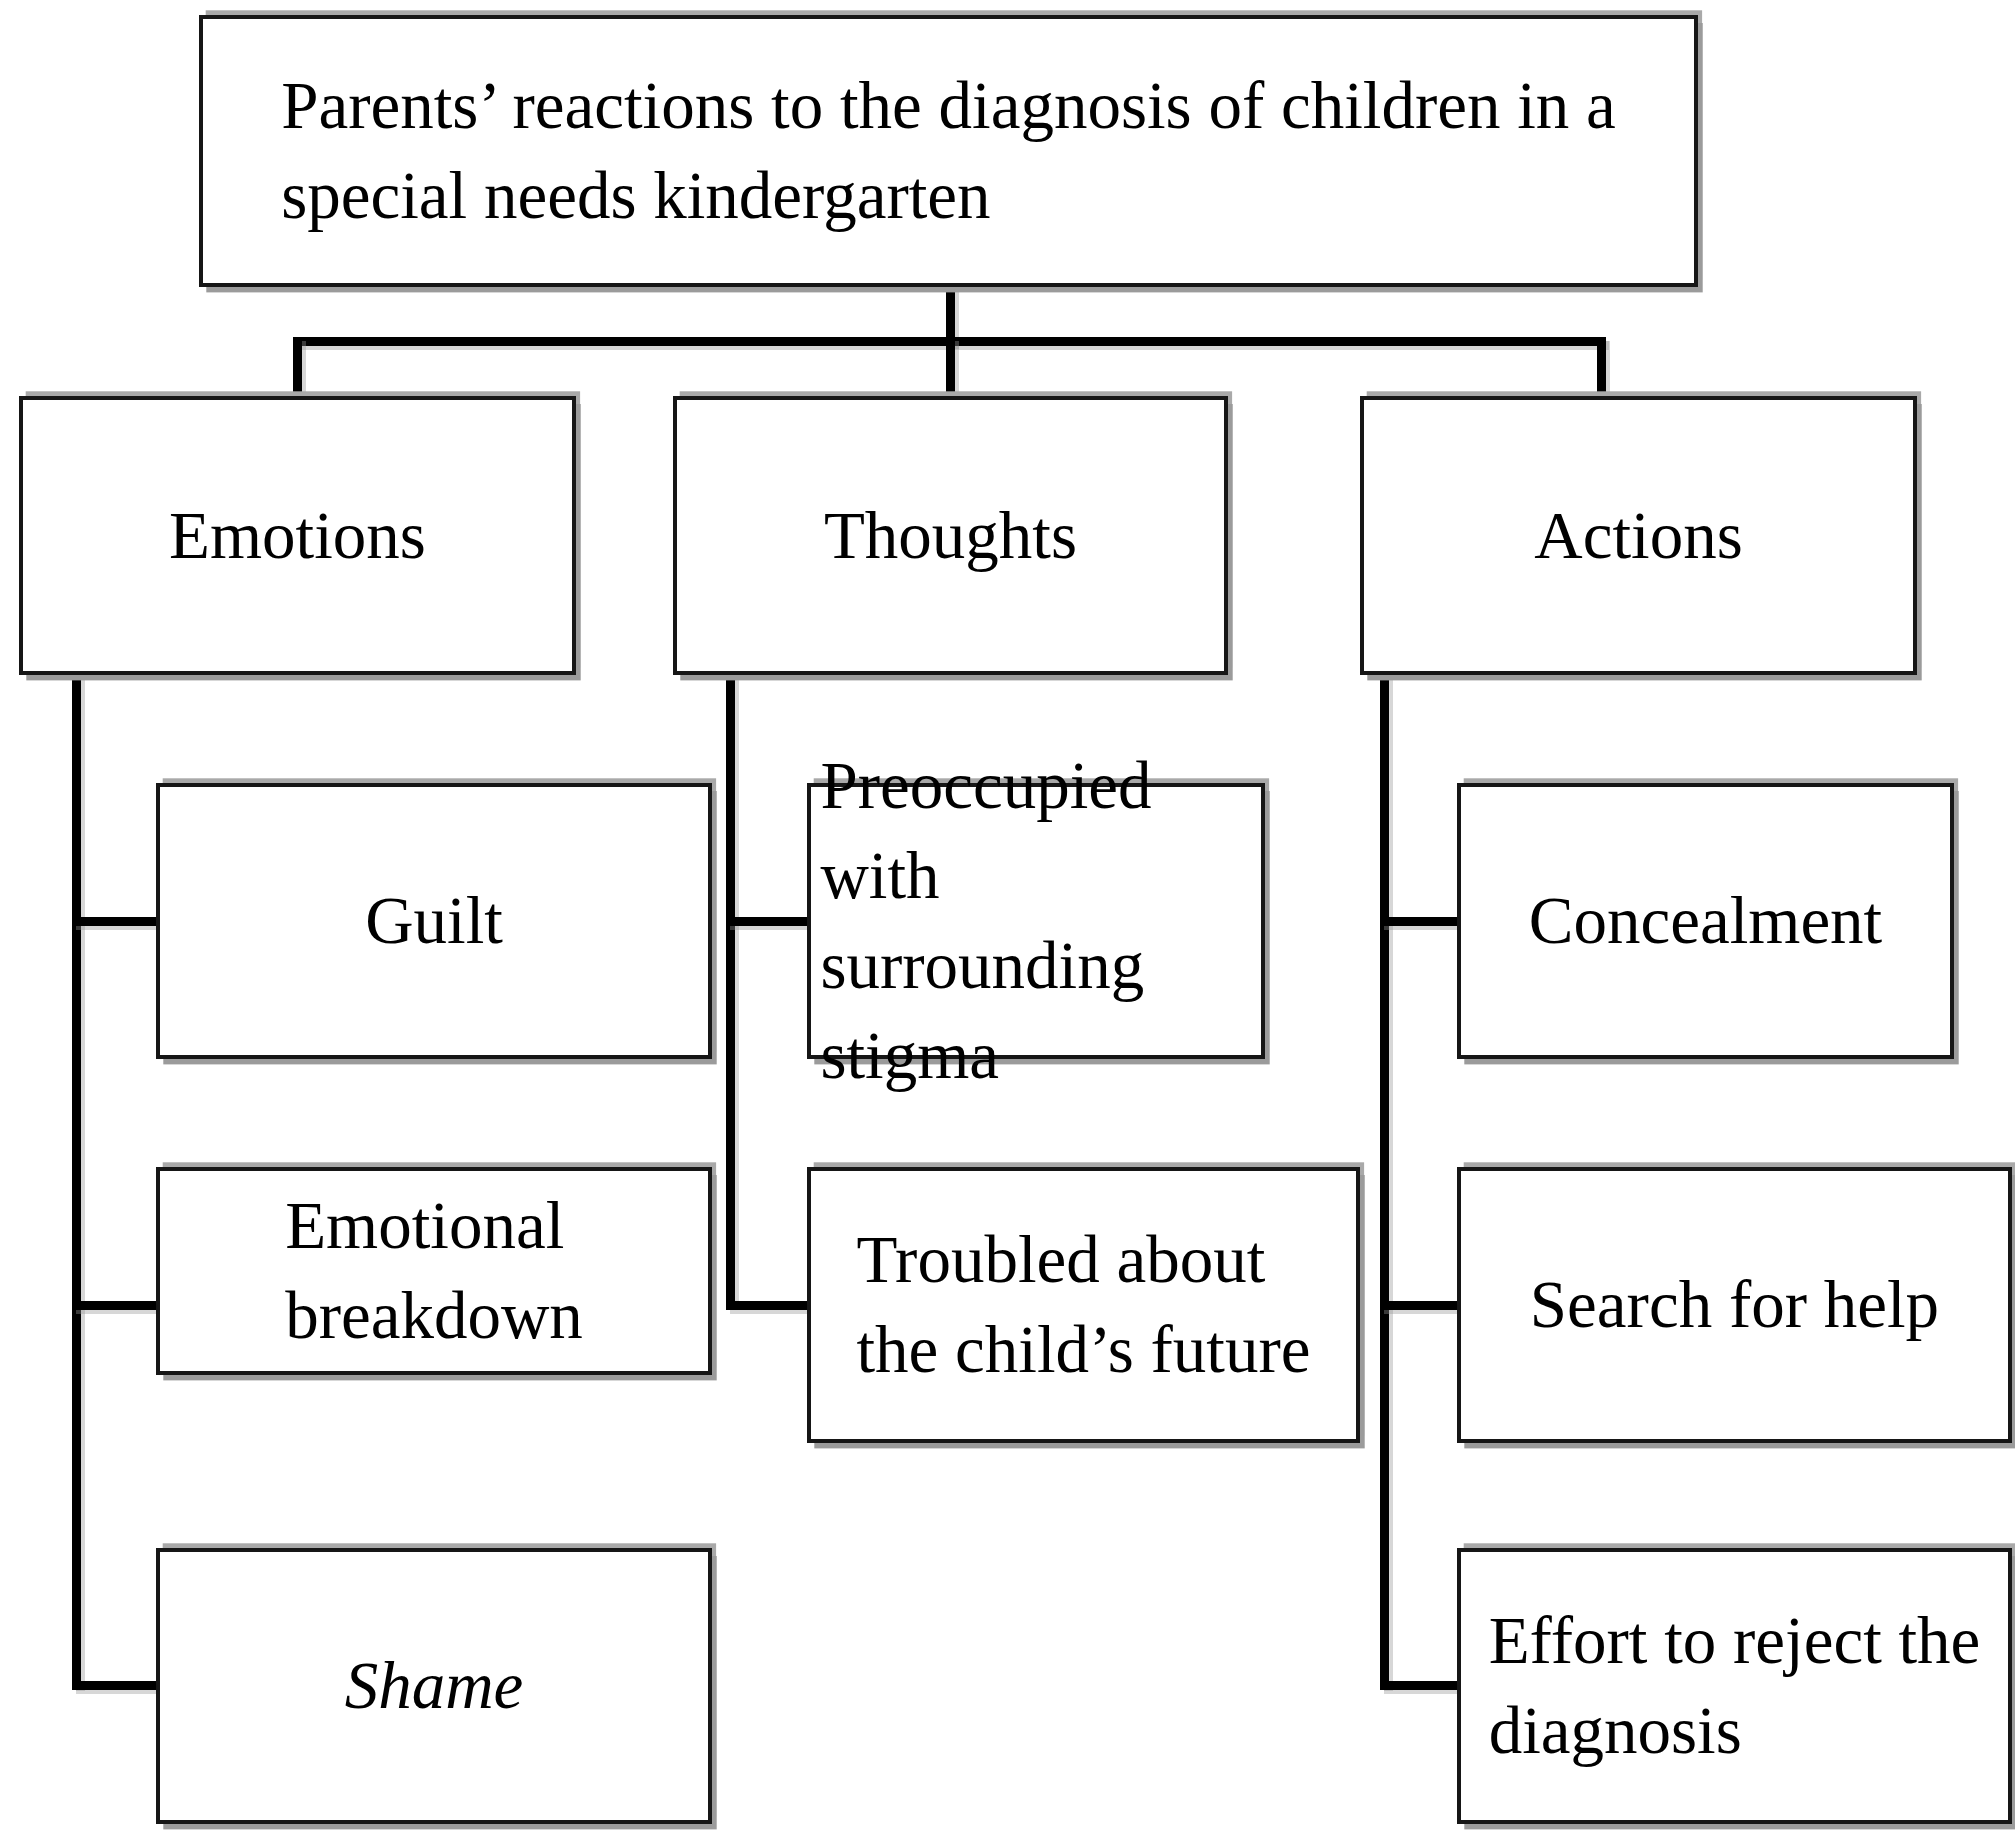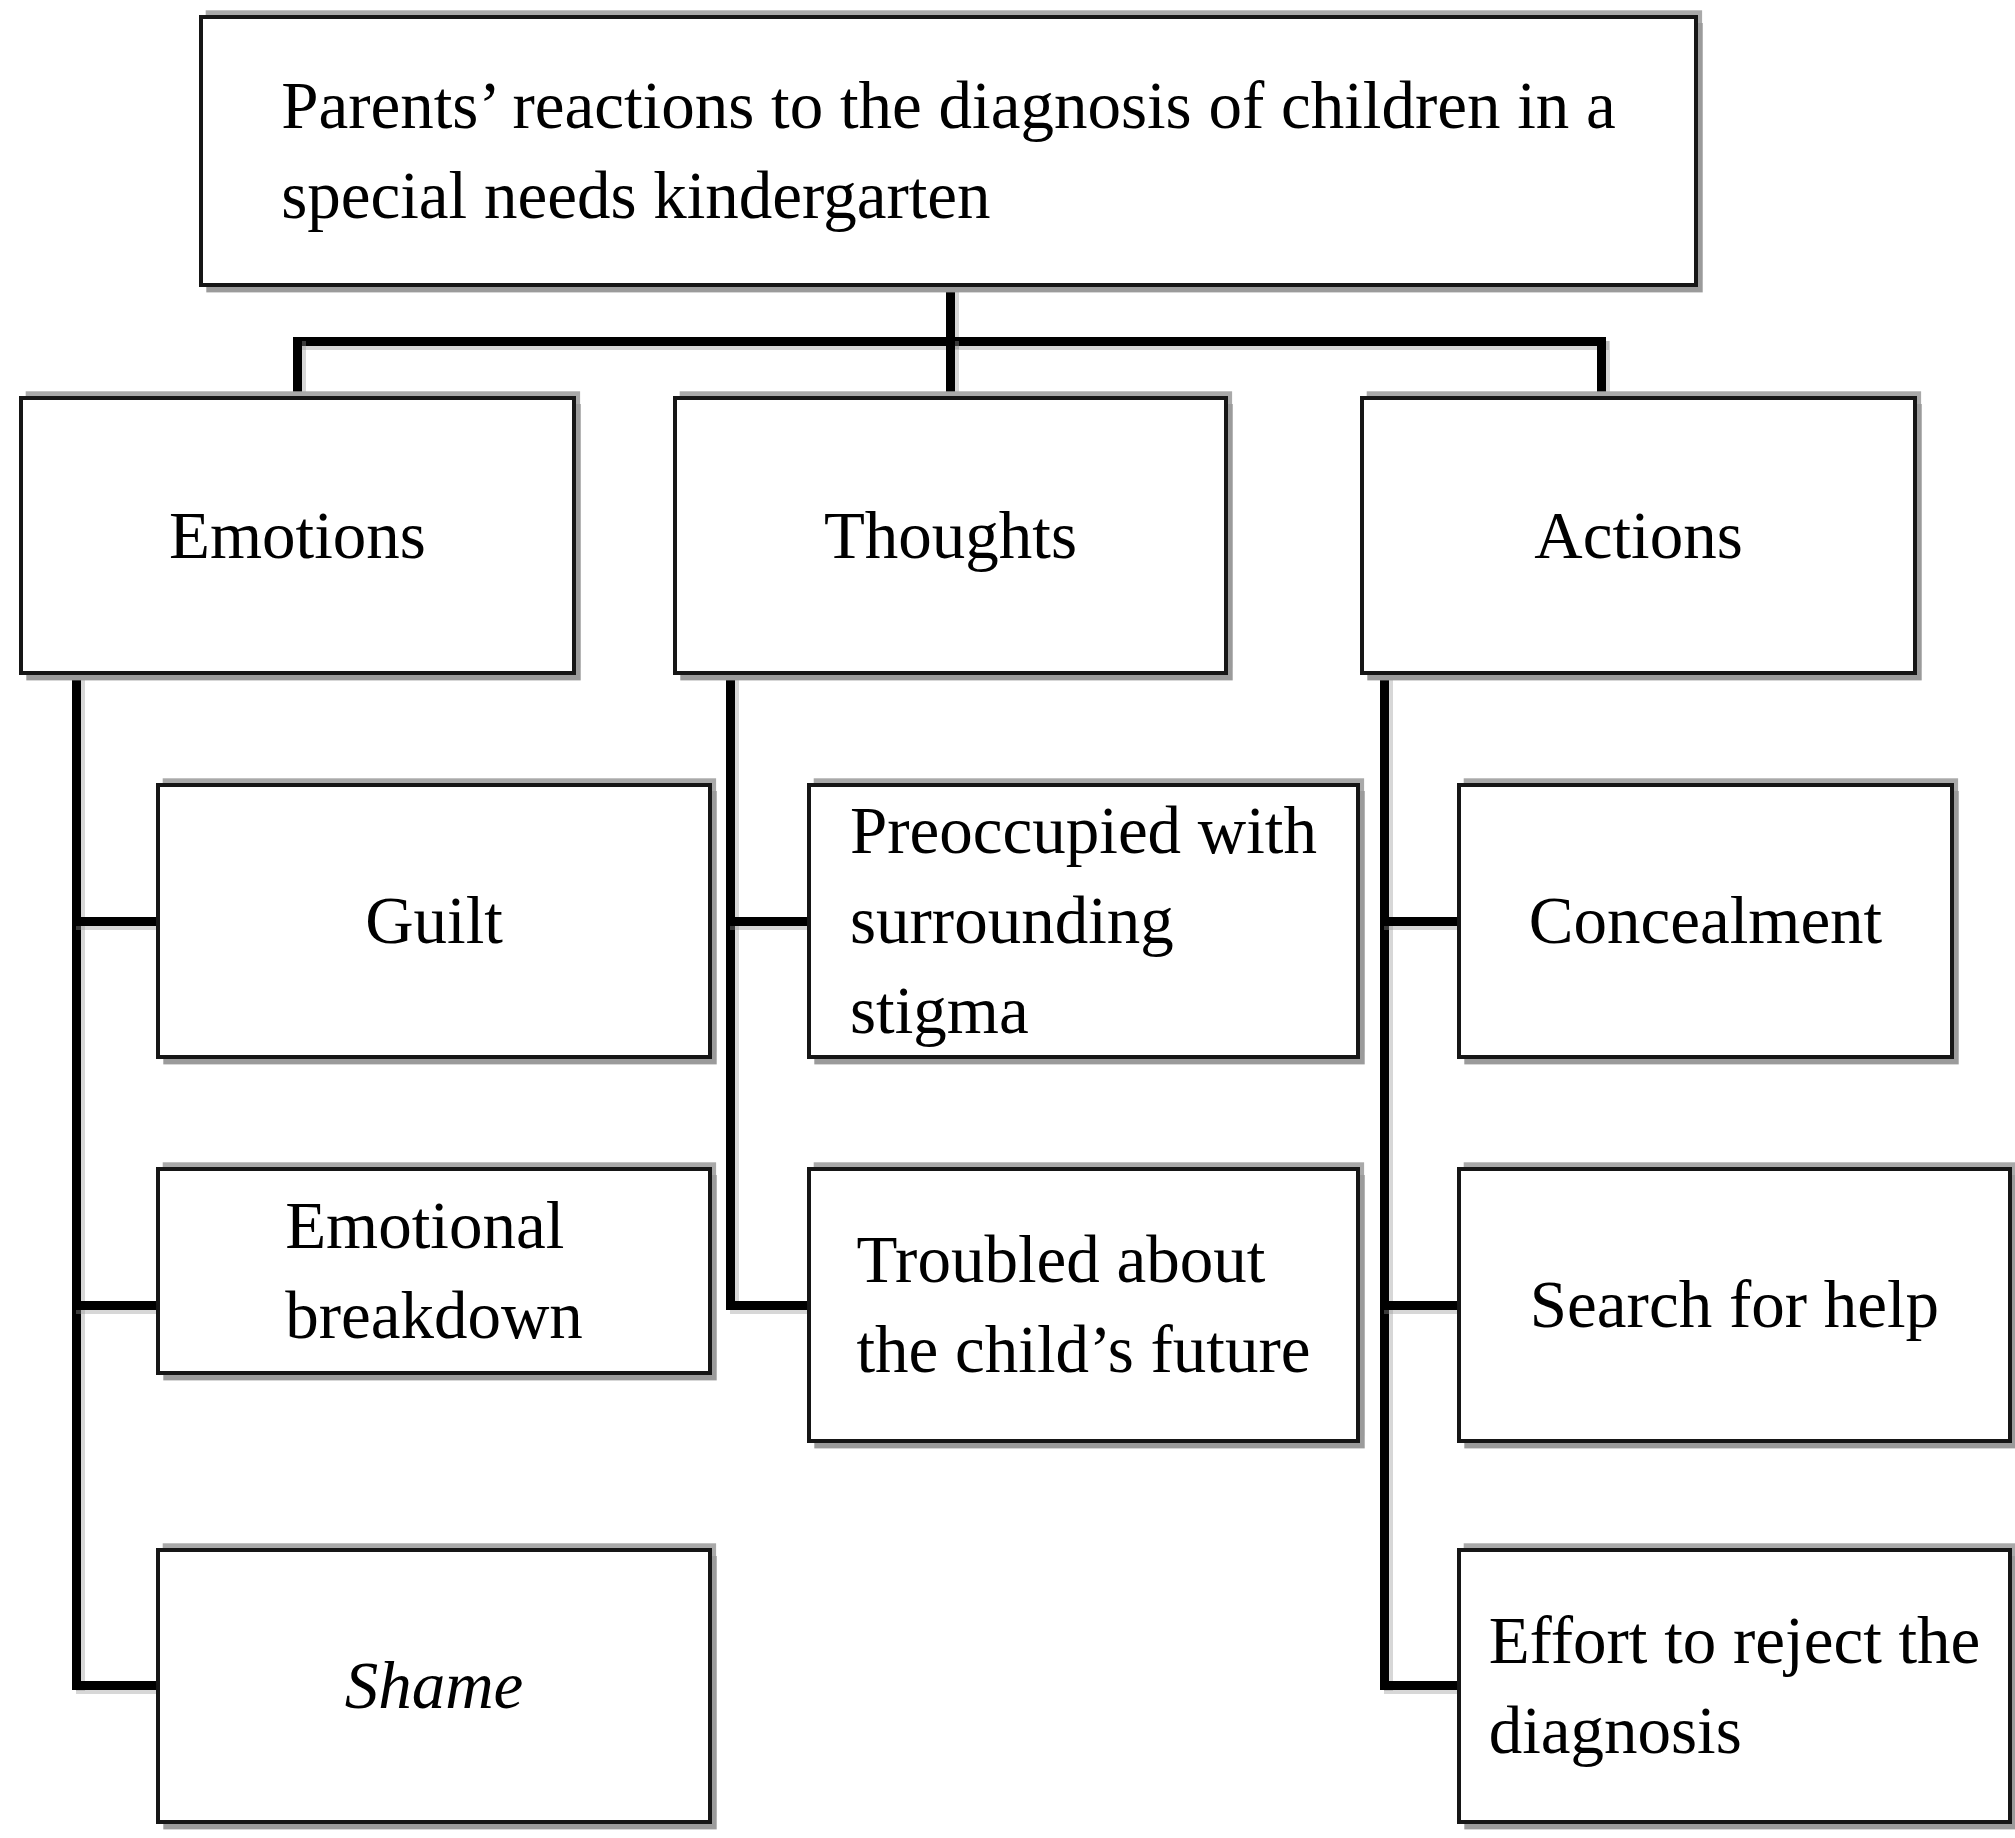--- a/index.html
+++ b/index.html
@@ -84,21 +84,21 @@
     <span class="label">Guilt</span>
   </div>
   <div class="box" style="left:156px; top:1167px; width:556px; height:208px;">
     <span class="label">Emotional
 breakdown</span>
   </div>
   <div class="box" style="left:156px; top:1548px; width:556px; height:276px;font-style:italic;">
     <span class="label">Shame</span>
   </div>
 
-  <div class="box" style="left:807px; top:783px; width:553px; height:276px;">
+  <div class="box" style="left:807px; top:783px; width:458px; height:276px;">
     <span class="label">Preoccupied with
 surrounding
 stigma</span>
   </div>
   <div class="box" style="left:807px; top:1167px; width:553px; height:276px;">
     <span class="label">Troubled about
 the child’s future</span>
   </div>
 
   <div class="box" style="left:1457px; top:783px; width:497px; height:276px;">

